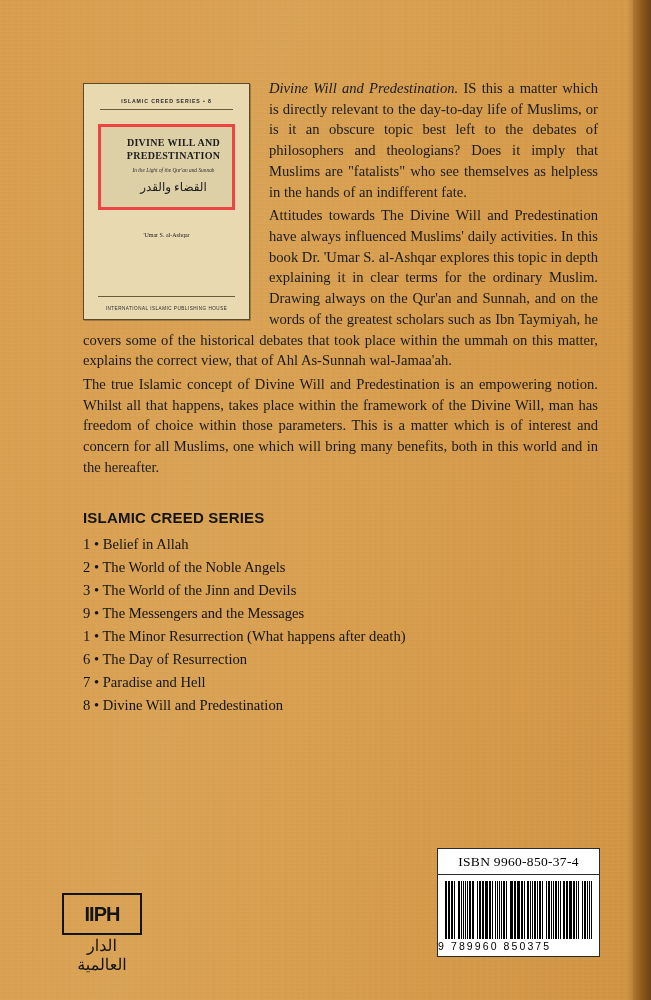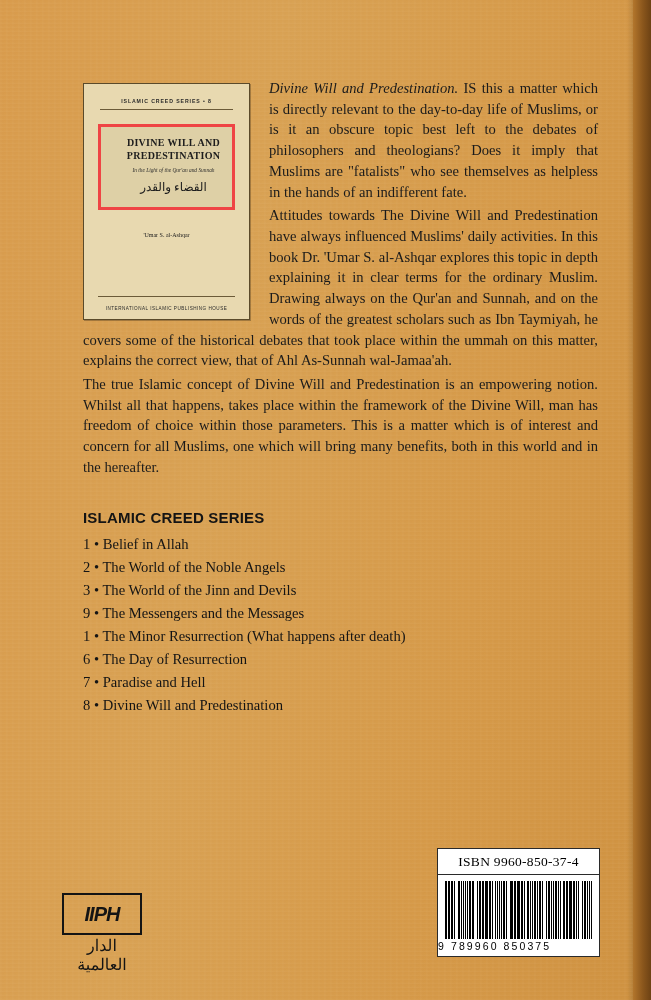--- a/index.html
+++ b/index.html
@@ -221,21 +221,20 @@
     display: flex;
     align-items: center;
     justify-content: center;
   }
   .logo-text {
     font-family: "Liberation Sans", sans-serif;
     font-weight: bold;
     font-size: 20px;
     color: #141414;
     letter-spacing: -1px;
-    font-style: italic;
   }
   .logo-arabic {
     position: absolute;
     left: 62px;
     top: 936px;
     width: 80px;
     text-align: center;
     font-size: 16px;
     color: #141414;
   }

